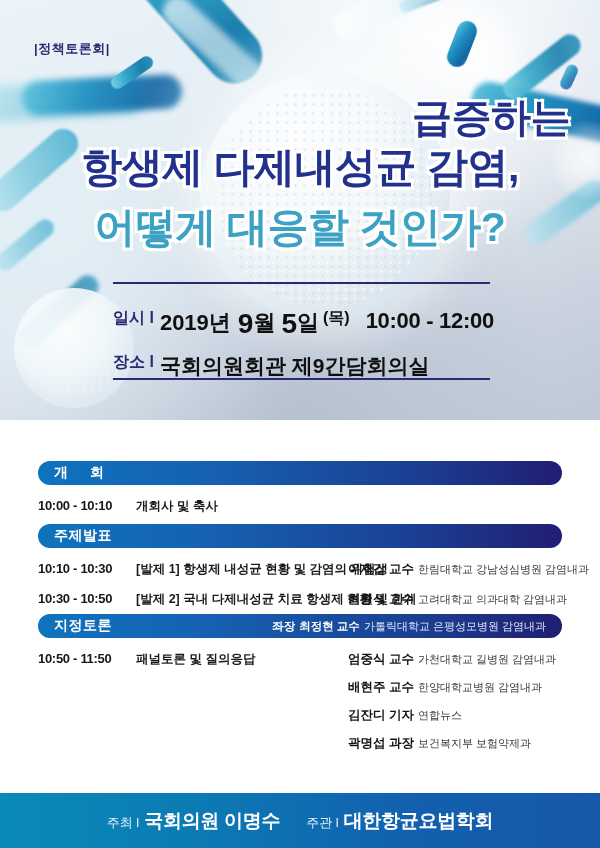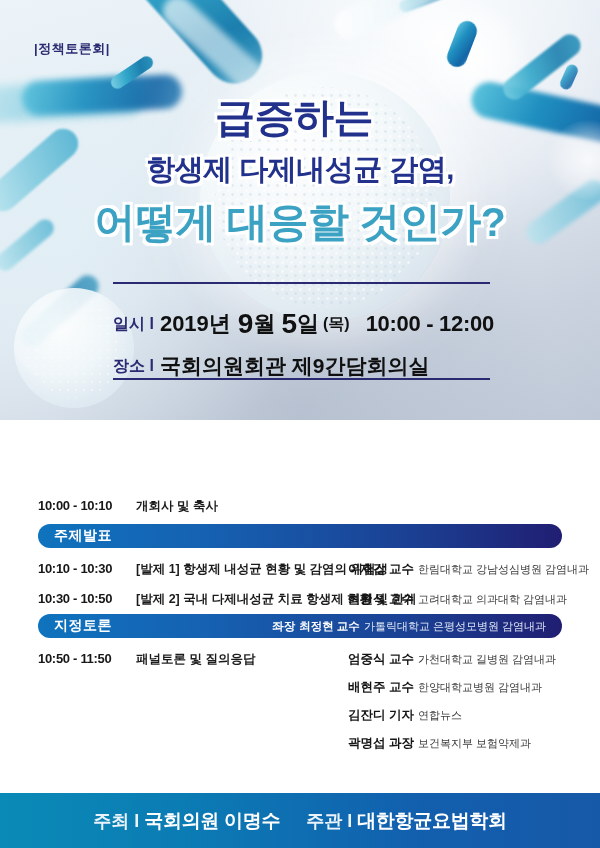--- a/index.html
+++ b/index.html
@@ -124,22 +124,22 @@
     letter-spacing: -0.5px;
   }
   .hl-1, .hl-2 {
     color: #21318c;
     font-size: 40px;
     text-shadow:
       2px 0 0 #fff, -2px 0 0 #fff, 0 2px 0 #fff, 0 -2px 0 #fff,
       2px 2px 0 #fff, -2px 2px 0 #fff, 2px -2px 0 #fff, -2px -2px 0 #fff,
       3px 3px 0 #fff, -3px 3px 0 #fff, 3px -3px 0 #fff, -3px -3px 0 #fff;
   }
-  .hl-1 { padding-right: 12px; }
-  .hl-2 { font-size: 29px; margin-top: 16px; }
+  .hl-1 { padding-right: 30px; text-align: right; }
+  .hl-2 { font-size: 41px; margin-top: 8px; }
   .hl-3 {
     color: #3ba2c4;
     font-size: 41px;
     margin-top: 16px;
     text-shadow:
       2px 0 0 #fff, -2px 0 0 #fff, 0 2px 0 #fff, 0 -2px 0 #fff,
       2px 2px 0 #fff, -2px 2px 0 #fff, 2px -2px 0 #fff, -2px -2px 0 #fff,
       3px 3px 0 #fff, -3px 3px 0 #fff, 3px -3px 0 #fff, -3px -3px 0 #fff;
   }
 
@@ -153,21 +153,21 @@
   .rule-top { top: 282px; }
   .rule-bot { top: 378px; }
 
   .info {
     position: absolute;
     left: 113px;
     width: 420px;
   }
   .info-row {
     display: flex;
-    align-items: center;
+    align-items: flex-start;
     white-space: nowrap;
   }
   .info-label {
     color: #2a2a72;
     font-size: 16px;
     font-weight: 700;
     margin-right: 6px;
   }
   .info-date { margin-top: 16px; }
   .info-place { margin-top: 12px; }
@@ -273,21 +273,21 @@
     align-items: center;
     justify-content: center;
     gap: 26px;
   }
   .f-item {
     display: flex;
     align-items: baseline;
     gap: 5px;
     white-space: nowrap;
   }
-  .f-label { color: #eaf3fa; font-size: 18px; font-weight: 700; }
+  .f-label { color: #eaf3fa; font-size: 13px; font-weight: 400; }
   .f-value { color: #ffffff; font-size: 19px; font-weight: 800; letter-spacing: -0.3px; }
 </style>
 </head>
 <body>
 
 <div class="poster">
 
   <div class="hero">
 
     <div class="hero-wash"></div>
@@ -340,20 +340,23 @@
         <span class="info-label">장소 l</span>
         <span class="p-val">국회의원회관 제9간담회의실</span>
       </div>
     </div>
 
     <div class="rule rule-bot"></div>
   </div>
 
   <div class="program">
 
+    <div class="sec-bar" style="top:41px;">
+      <span class="sec-title spaced">개     회</span>
+    </div>
     <div class="row" style="top:78px;">
       <span class="r-time">10:00 - 10:10</span>
       <span class="r-title">개회사 및 축사</span>
     </div>
 
     <div class="sec-bar" style="top:104px;">
       <span class="sec-title">주제발표</span>
     </div>
 
     <div class="row" style="top:141px;">

